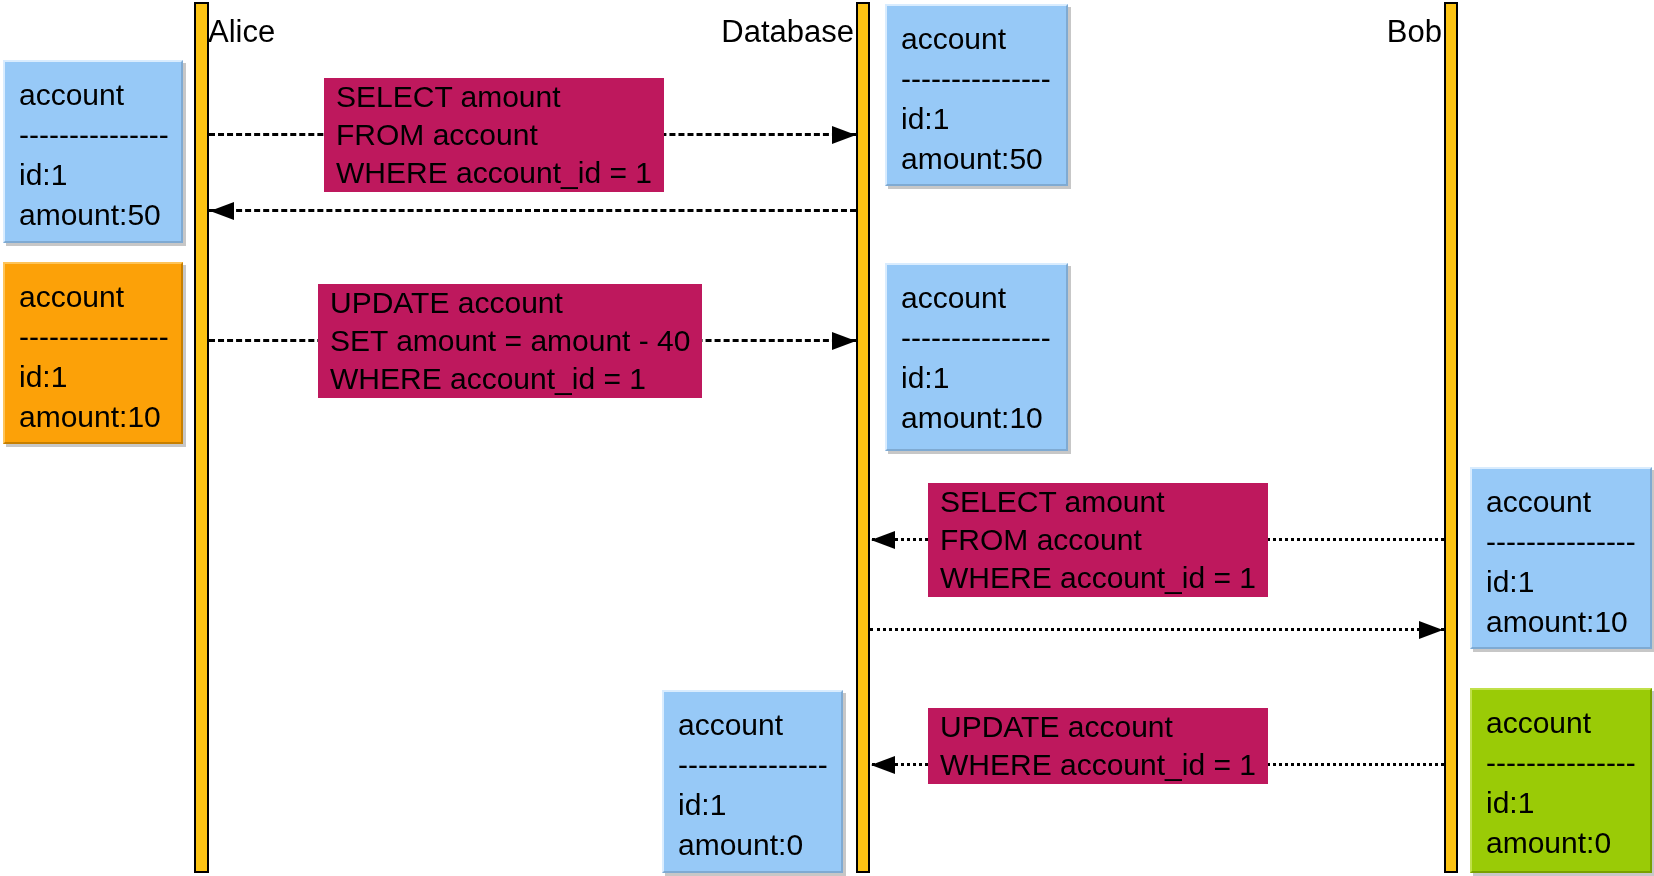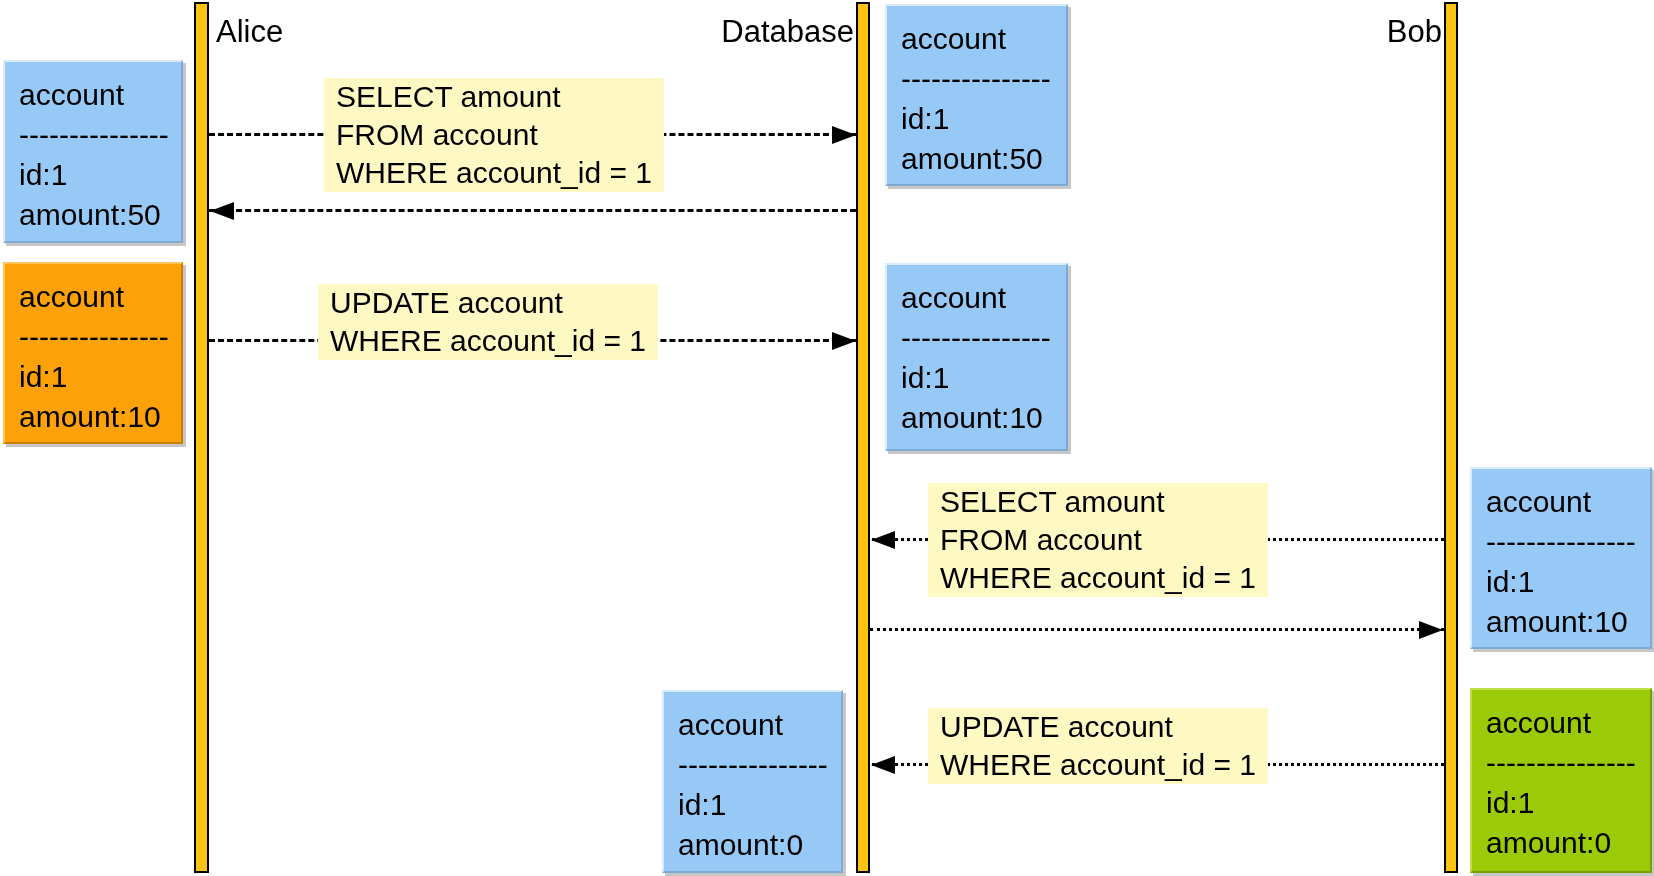--- a/index.html
+++ b/index.html
@@ -40,21 +40,21 @@
     position:absolute;
     width:0;height:0;
     border-top:9px solid transparent;
     border-bottom:9px solid transparent;
     z-index:3;
   }
   .arrow.right{border-left:24px solid #000;}
   .arrow.left{border-right:24px solid #000;}
   .msg-text{
     position:absolute;
-    background:#fef9c3;
+    background:#be185d;
     font-size:30px;
     line-height:38px;
     padding:0 12px;
     white-space:nowrap;
     z-index:2;
   }
   
   .state-box{
     position:absolute;
     font-size:30px;
@@ -72,21 +72,21 @@
 </style>
 </head>
 <body>
 
 <div id="canvas">
 
   <div class="lifeline" style="left: 194px; width: 11px; background-color: rgb(252, 195, 19);"></div>
   <div class="lifeline" style="left: 856px; width: 10px; background-color: rgb(252, 195, 19);"></div>
   <div class="lifeline" style="left: 1444px; width: 10px; background-color: rgb(252, 195, 19);"></div>
 
-  <div class="actor-label" style="left:216px;">Alice</div>
+  <div class="actor-label" style="left:208px;">Alice</div>
   <div class="actor-label right-align" style="right:800px;">Database</div>
   <div class="actor-label right-align" style="right:212px;">Bob</div>
 
   <div>
     <div class="mline" style="left:209px;top:133px;width:647px;"></div>
     <div class="arrow right" style="left:832px;top:126px;"></div>
     <div class="msg-text" style="left:324px;top:78px;">
       <div>SELECT amount</div>
       <div>FROM account</div>
       <div>WHERE account_id = 1</div>
@@ -96,20 +96,21 @@
   <div>
     <div class="mline" style="left:209px;top:209px;width:647px;"></div>
     <div class="arrow left" style="left:210px;top:202px;"></div>
   </div>
 
   <div>
     <div class="mline" style="left:209px;top:339px;width:647px;"></div>
     <div class="arrow right" style="left:832px;top:332px;"></div>
     <div class="msg-text" style="left:318px;top:284px;">
       <div>UPDATE account</div>
+      <div>SET amount = amount - 40</div>
       <div>WHERE account_id = 1</div>
     </div>
   </div>
 
   <div>
     <div class="mline dotted" style="left:872px;top:538px;width:572px;"></div>
     <div class="arrow left" style="left:871px;top:531px;"></div>
     <div class="msg-text" style="left:928px;top:483px;">
       <div>SELECT amount</div>
       <div>FROM account</div>

